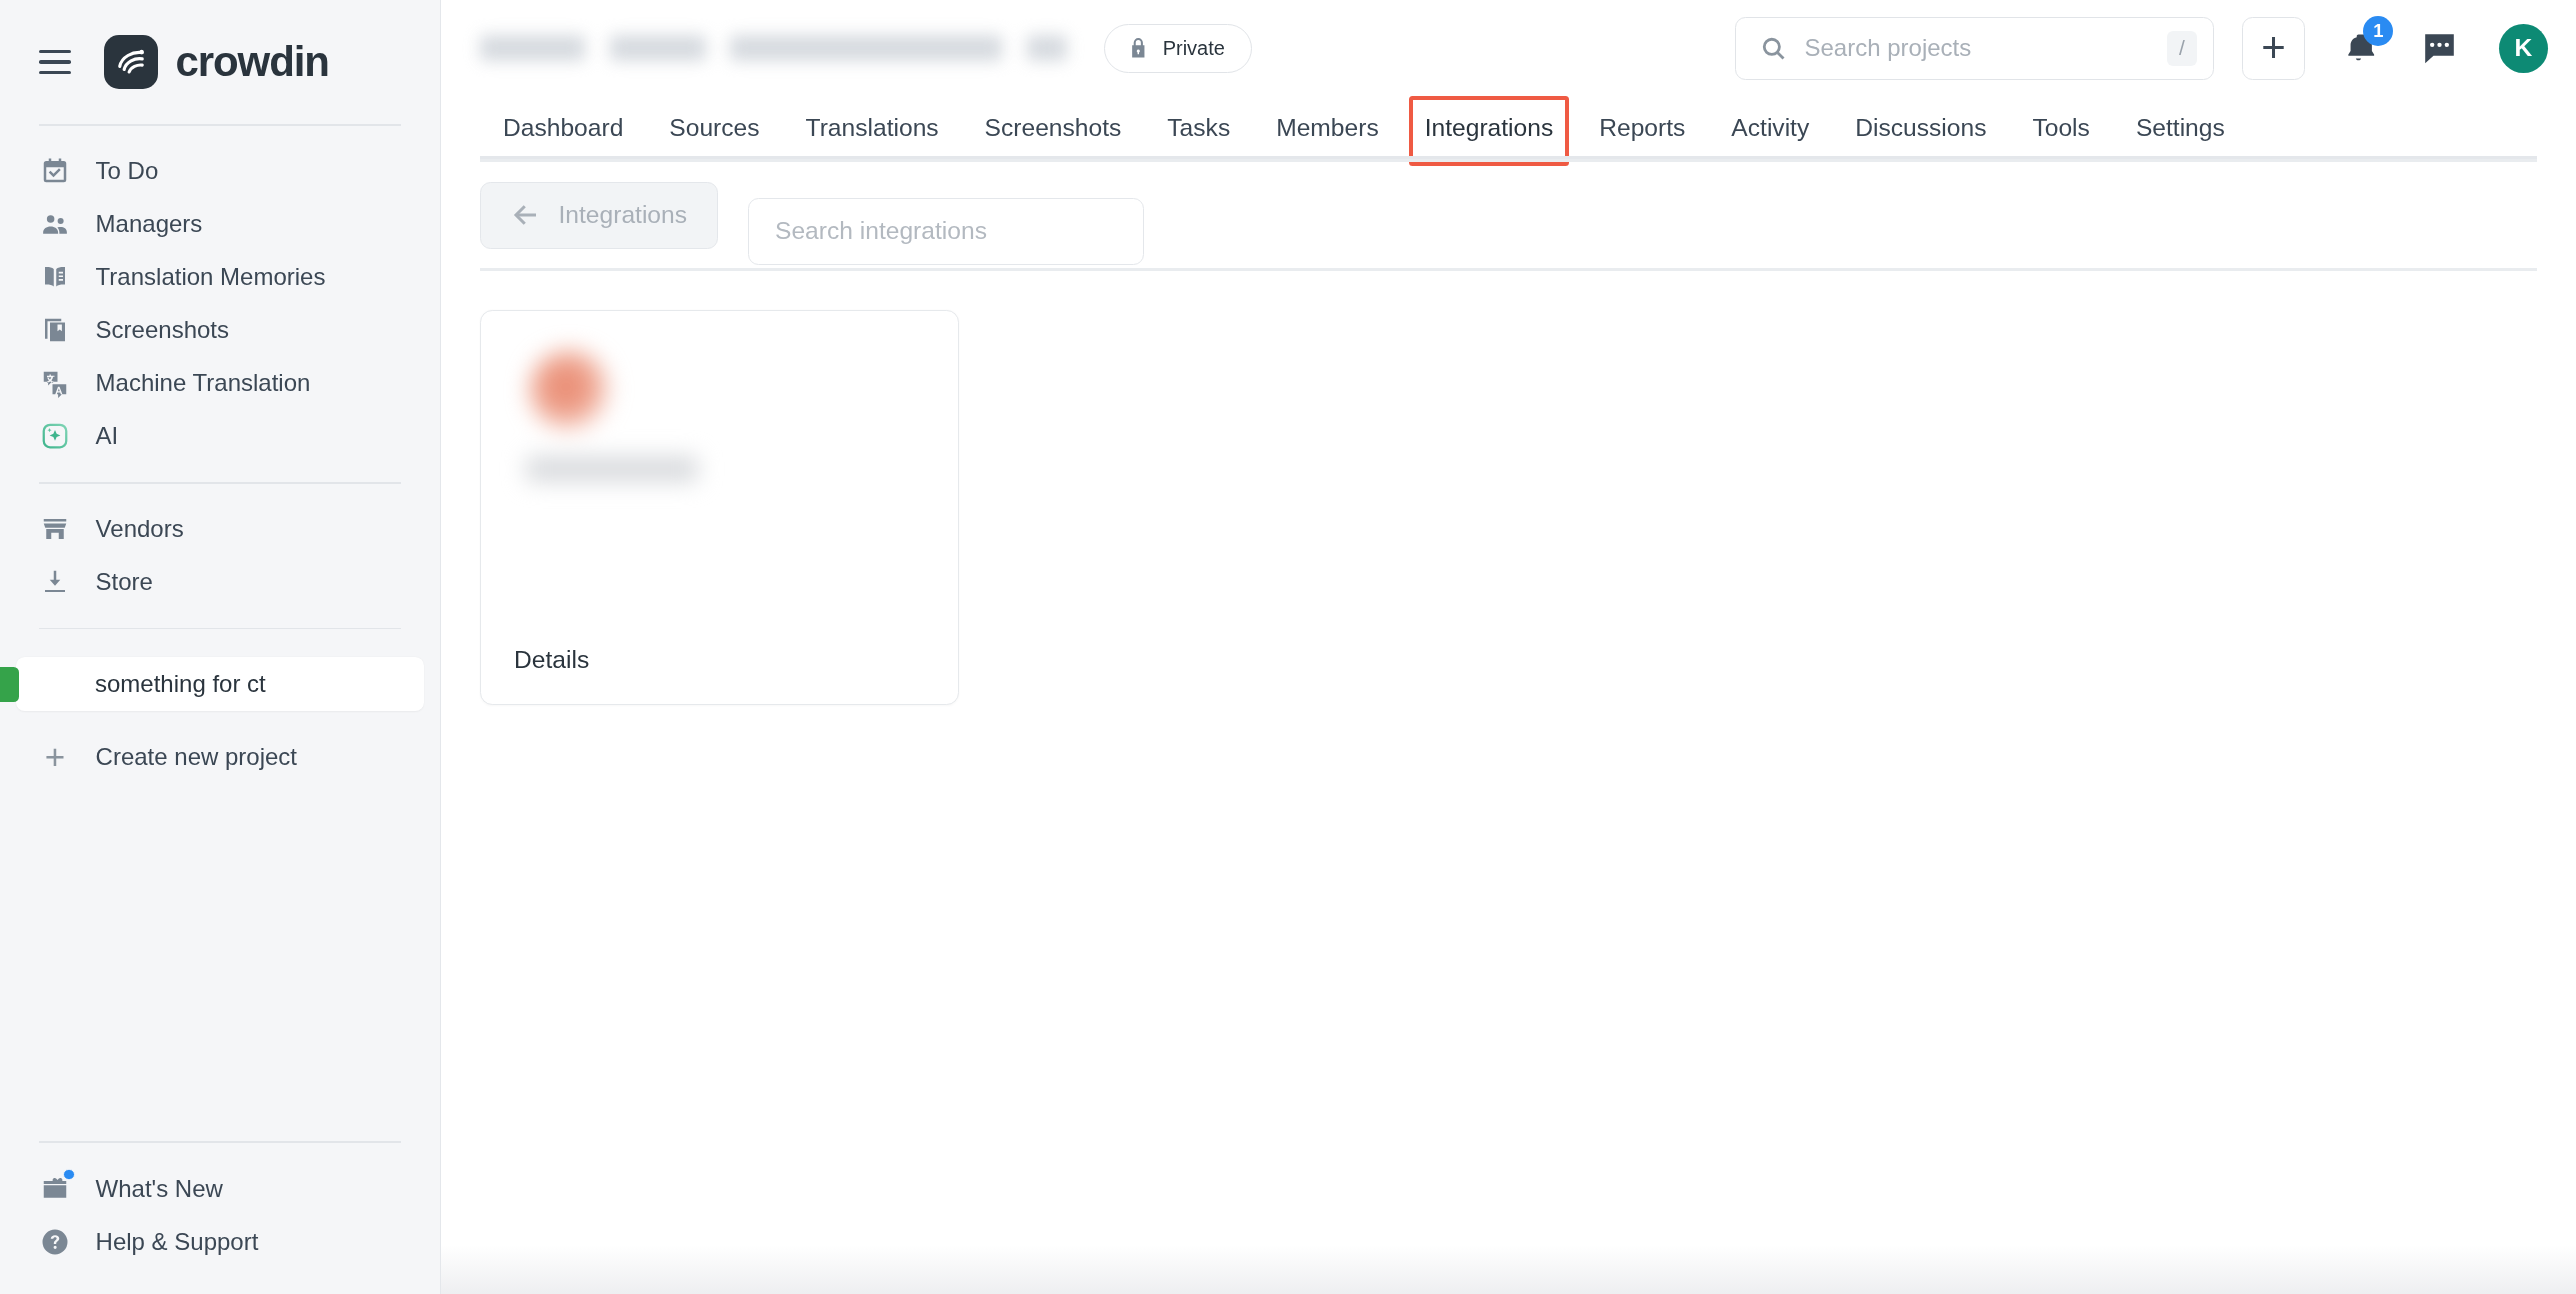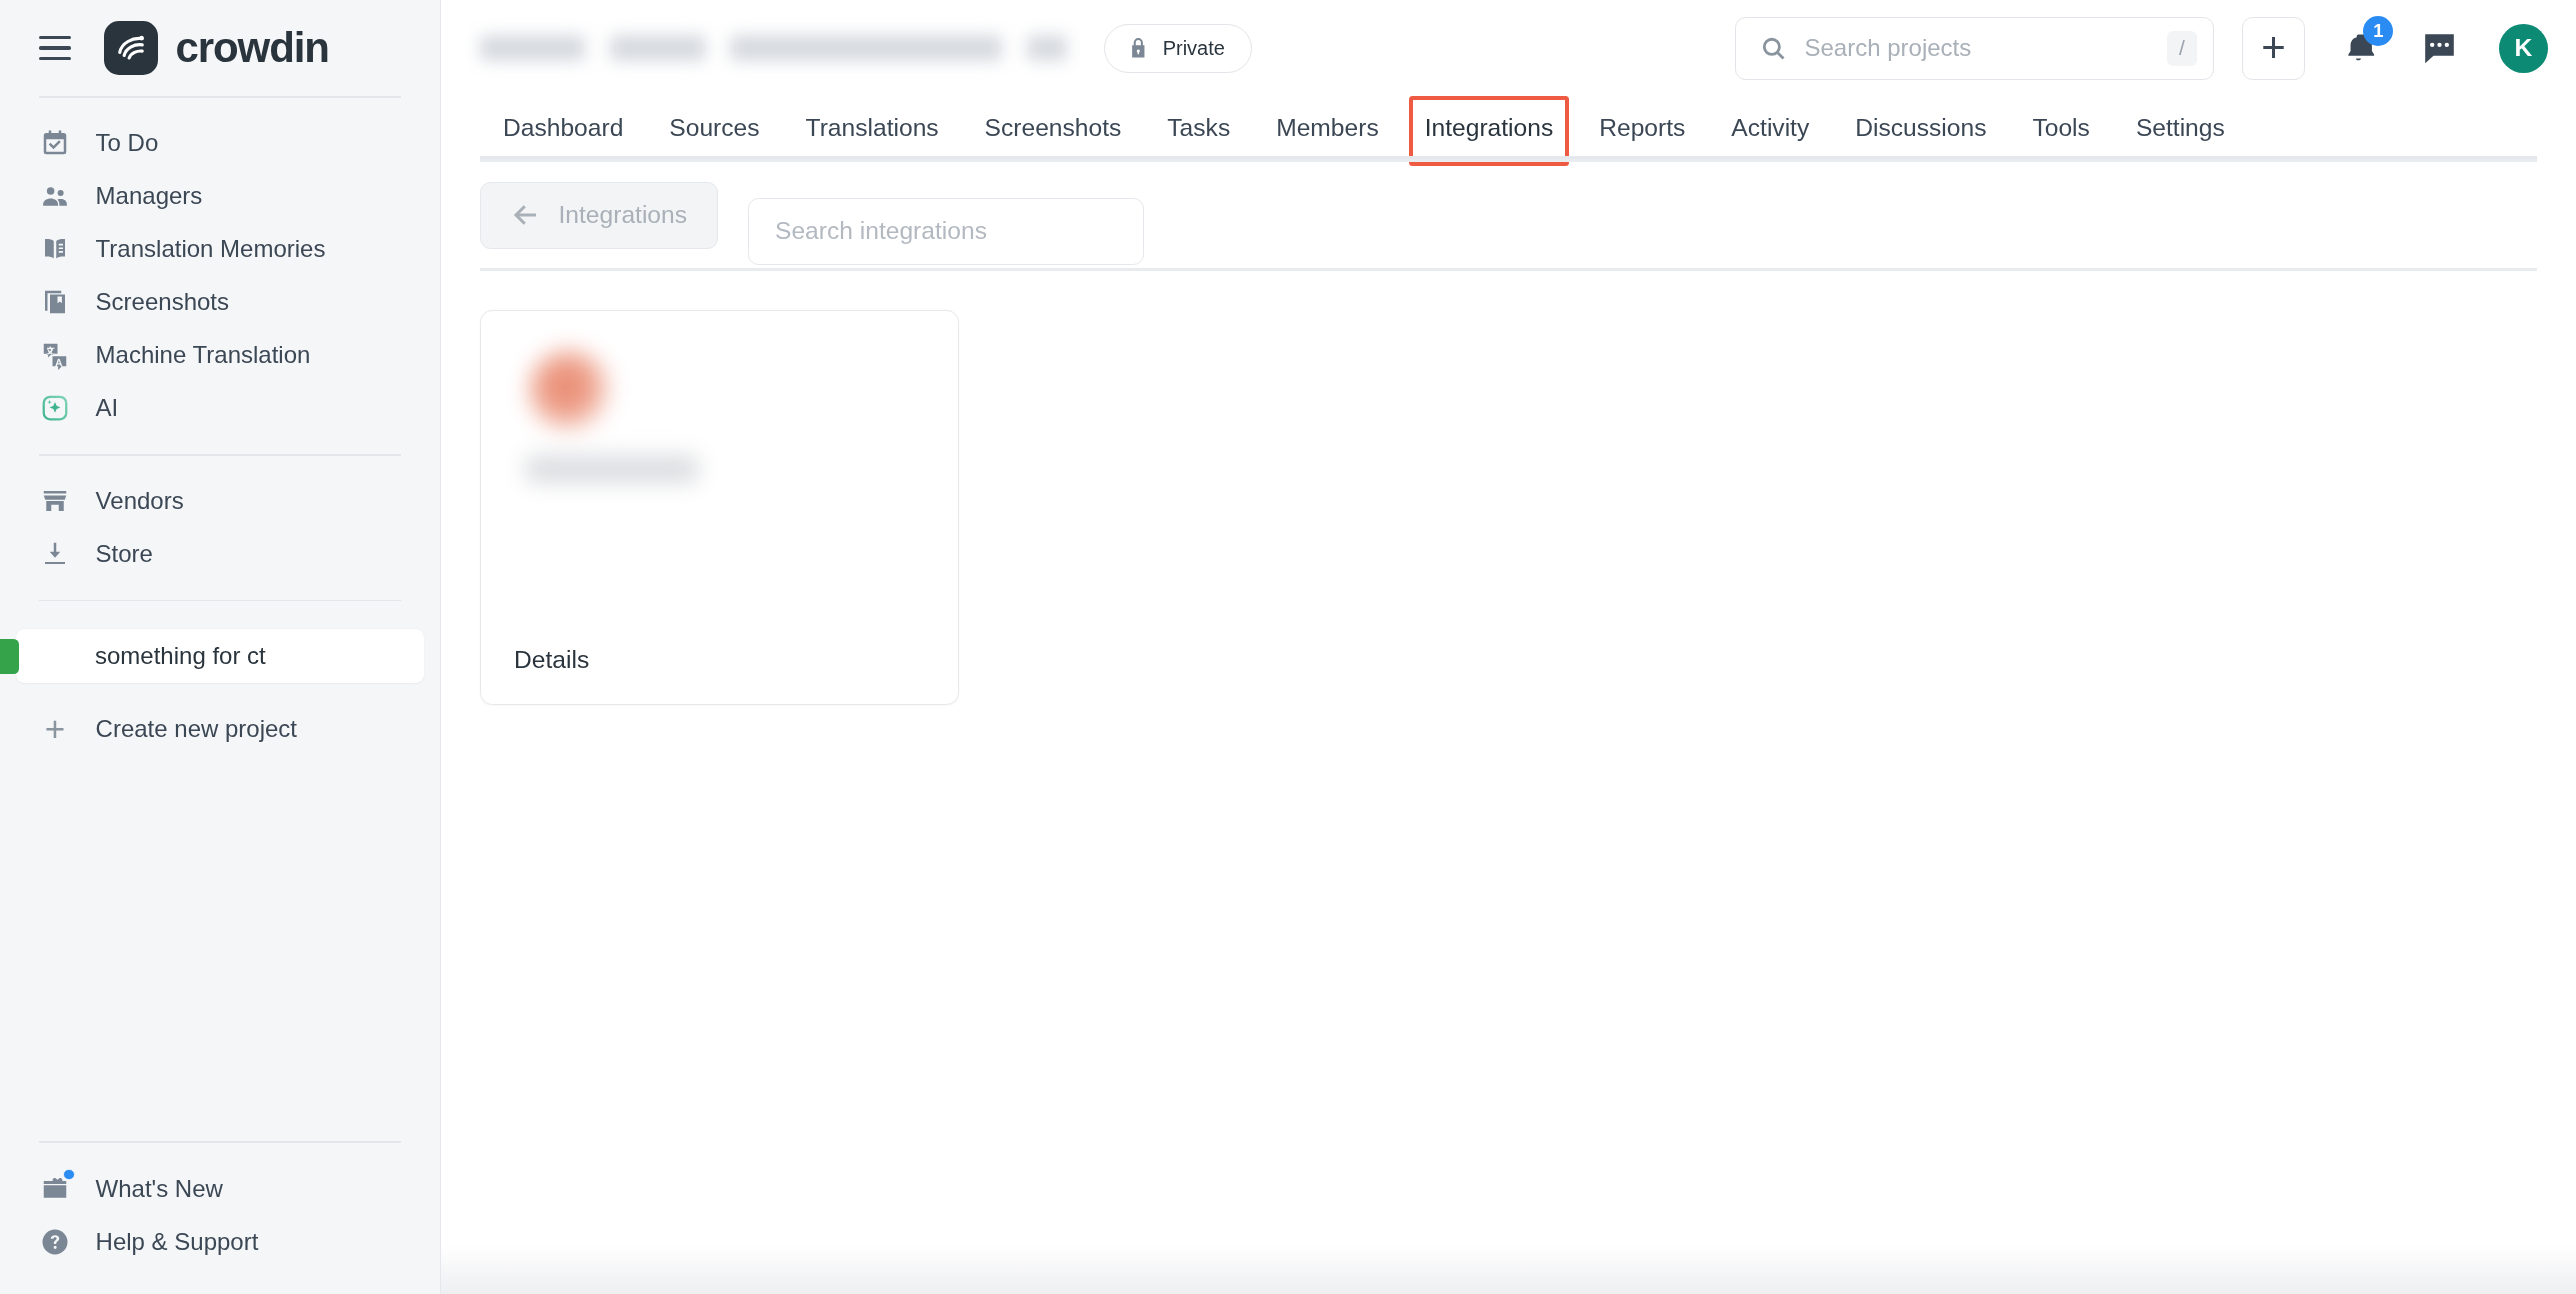--- a/index.html
+++ b/index.html
@@ -15,21 +15,21 @@
 
   
   .sidebar {
     width: 441px; min-width: 441px; height: 1294px;
     background: #f5f6f8;
     border-right: 1.8px solid #e4e7eb;
     display: flex; flex-direction: column;
     position: relative;
   }
   .sb-brandrow {
-    height: 96px; display: flex; align-items: center;
+    height: 124px; display: flex; align-items: center;
     padding-left: 39px; gap: 33px;
   }
   .hamburger { width: 32px; height: 24.6px; display:flex; flex-direction:column; justify-content:space-between; cursor:pointer; }
   .hamburger span { display:block; height:3.5px; width:32px; background:#3b4754; border-radius:1.8px; }
   .brand-wrap { display:flex; align-items:center; gap:17.5px; }
   .logo-mark {
     width: 54px; height: 54px; border-radius: 15px; background:#2a343d;
     display:flex; align-items:center; justify-content:center; position:relative;
   }
   .logo-word { font-size: 42px; font-weight: 700; color:#2a343d; letter-spacing:-1.1px; }

